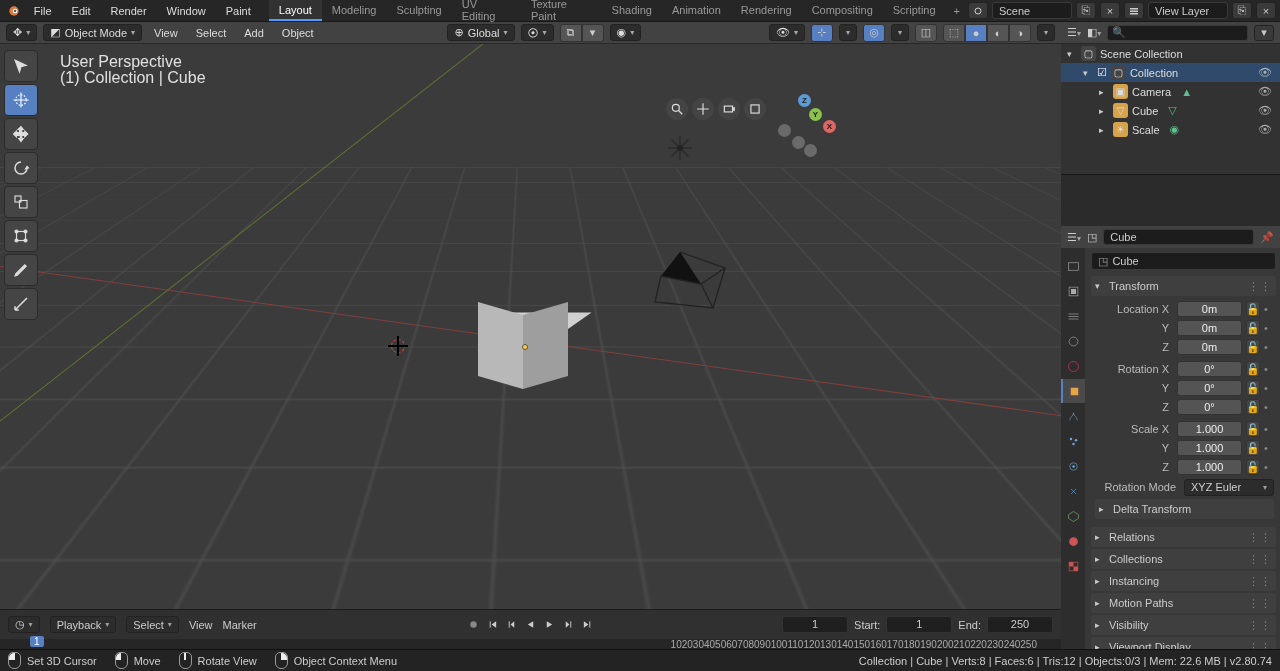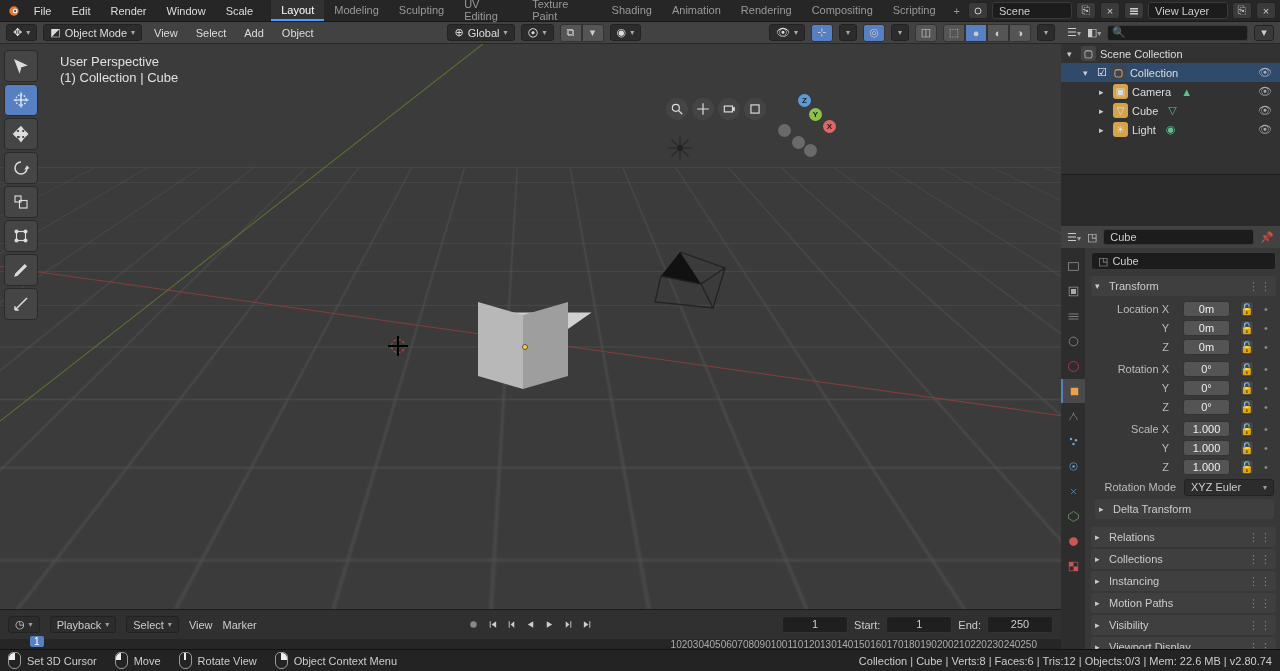--- a/index.html
+++ b/index.html
@@ -39,21 +39,21 @@
 #viewport::before { content:""; position:absolute; inset:0;
   background-image:
    linear-gradient(rgba(80,80,80,.6) 1px,transparent 1px),
    linear-gradient(90deg,rgba(80,80,80,.6) 1px,transparent 1px);
   background-size:40px 40px;
   transform:perspective(700px) rotateX(58deg) scale(2.6) translateY(30px);
   transform-origin:50% 60%;
 }
 .axis-x-line { position:absolute; top:0; left:0; width:200%; height:1px; background:#8b3e3e; transform-origin:0 0; transform:translate(-100px,208px) rotate(8deg); opacity:.9;}
 .axis-y-line { position:absolute; top:0; left:0; width:200%; height:1px; background:#5f7b2f; transform-origin:0 0; transform:translate(-350px,650px) rotate(-38deg); opacity:.9;}
-#overlay-label { position:absolute; top:10px; left:60px; line-height:16px; color:#e0e0e0; font-size:13px;}
+#overlay-label { position:absolute; top:10px; left:60px; line-height:16px; color:#e0e0e0; font-size:16px;}
 
 
 #left-toolbar { position:absolute; top:44px; left:4px; width:36px; display:flex; flex-direction:column; gap:2px; padding-top:6px; z-index:5;}
 #left-toolbar .tool { width:34px; height:32px; background:#454545; border:1px solid #2a2a2a; border-radius:4px; display:flex; align-items:center; justify-content:center; }
 #left-toolbar .tool.active { background:#5680c2; }
 #left-toolbar .tool svg { width:18px; height:18px; stroke:#ddd; fill:none; stroke-width:1.5;}
 
 
 #nav-gizmo { position:absolute; top:50px; right:225px; width:60px; height:60px; z-index:5;}
 #nav-gizmo .ball{ position:absolute; width:13px; height:13px; border-radius:50%; font-size:8px; color:#222; display:flex; align-items:center; justify-content:center; font-weight:bold;}
@@ -106,21 +106,21 @@
 #properties { position:absolute; top:248px; right:0; width:219px; bottom:22px; background:#383838; display:flex;}
 #prop-tabs { width:24px; background:#2d2d2d; display:flex; flex-direction:column; padding-top:6px; gap:1px;}
 #prop-tabs .ptab{ width:24px; height:24px; display:flex; align-items:center; justify-content:center; }
 #prop-tabs .ptab.active{ background:#4a4a4a; border-left:2px solid #5680c2;}
 #prop-tabs svg{ width:15px; height:15px;}
 #prop-body{ flex:1; overflow-y:auto; padding:4px 4px 4px 6px;}
 .obj-name-field{ background:#1c1c1c; border:1px solid #3a3a3a; border-radius:3px; height:18px; display:flex; align-items:center; padding:0 6px; margin-bottom:6px;}
 .panel-head{ background:#3f3f3f; height:20px; display:flex; align-items:center; padding:0 4px; gap:4px; border-radius:3px; margin-bottom:2px;}
 .panel-head .dots{ margin-left:auto; opacity:.5; letter-spacing:1px;}
 .panel-body{ padding:2px 2px 8px 4px;}
-.prop-row{ display:flex; align-items:center; height:18px; margin-bottom:1px; gap:10px;}
+.prop-row{ display:flex; align-items:center; height:18px; margin-bottom:1px; gap:4px;}
 .prop-row .lbl{ width:78px; text-align:right; color:#bbb; padding-right:4px;}
 .prop-row .val{ flex:1; background:#545454; border:1px solid #333; border-radius:3px; height:16px; text-align:center; line-height:14px; color:#eee; position:relative;}
 .prop-row .tail{ width:14px; height:16px; background:#454545; border:1px solid #333; border-radius:3px; display:flex; align-items:center; justify-content:center;}
 .prop-row .dot{ width:10px; color:#888;}
 .rot-mode{ display:flex; align-items:center; height:20px; gap:4px;}
 .rot-mode .lbl{ flex:1; text-align:right; color:#bbb; padding-right:4px;}
 .rot-mode .dd{ width:90px; background:#2c2c2c; border:1px solid #222; border-radius:3px; height:17px; display:flex; align-items:center; padding:0 6px; justify-content:space-between;gap:16px;}
 .subpanel{ background:#3f3f3f; height:20px; display:flex; align-items:center; padding:0 4px; gap:4px; border-radius:3px; margin-top:2px;}
 
 
@@ -155,21 +155,21 @@
     <svg viewBox="0 0 24 24">
         <circle cx="12" cy="12" r="8" fill="#e27c3b"></circle>
         <circle cx="14" cy="12" r="4" fill="#fff"></circle>
         <circle cx="14" cy="12" r="2" fill="#2d567a"></circle>
       </svg>
   </div>
   <div class="file-item">File</div>
   <div class="file-item">Edit</div>
   <div class="file-item">Render</div>
   <div class="file-item">Window</div>
-  <div class="file-item">Scale</div>
+  <div class="file-item">Paint</div>
 
   <div class="workspace-tabs">
     <div class="ws-tab active">Layout</div>
     <div class="ws-tab">Modeling</div>
     <div class="ws-tab">Sculpting</div>
     <div class="ws-tab">UV Editing</div>
     <div class="ws-tab">Texture Paint</div>
     <div class="ws-tab">Shading</div>
     <div class="ws-tab">Animation</div>
     <div class="ws-tab">Rendering</div>
@@ -389,21 +389,21 @@
   <div class="tree-row tree-indent-2">
     <span class="tri">▸</span>
       <span class="oicon mesh">▽</span>
     <span>Cube</span>
     <span style="margin-left:6px;color:#5fbf8f">▽</span>
     <span class="eye">👁</span>
   </div>
   <div class="tree-row tree-indent-2">
     <span class="tri">▸</span>
       <span class="oicon light">☀</span>
-    <span>Light</span>
+    <span>Scale</span>
     <span style="margin-left:6px;color:#5fbf8f">◉</span>
     <span class="eye">👁</span>
   </div>
 </div>
 <div id="props-gap"></div>
 
 <div id="props-header">
   <div class="drop">☰<span class="caret">▾</span></div>
   <div class="drop">◳</div>
   <div class="obj-field">Cube</div>

